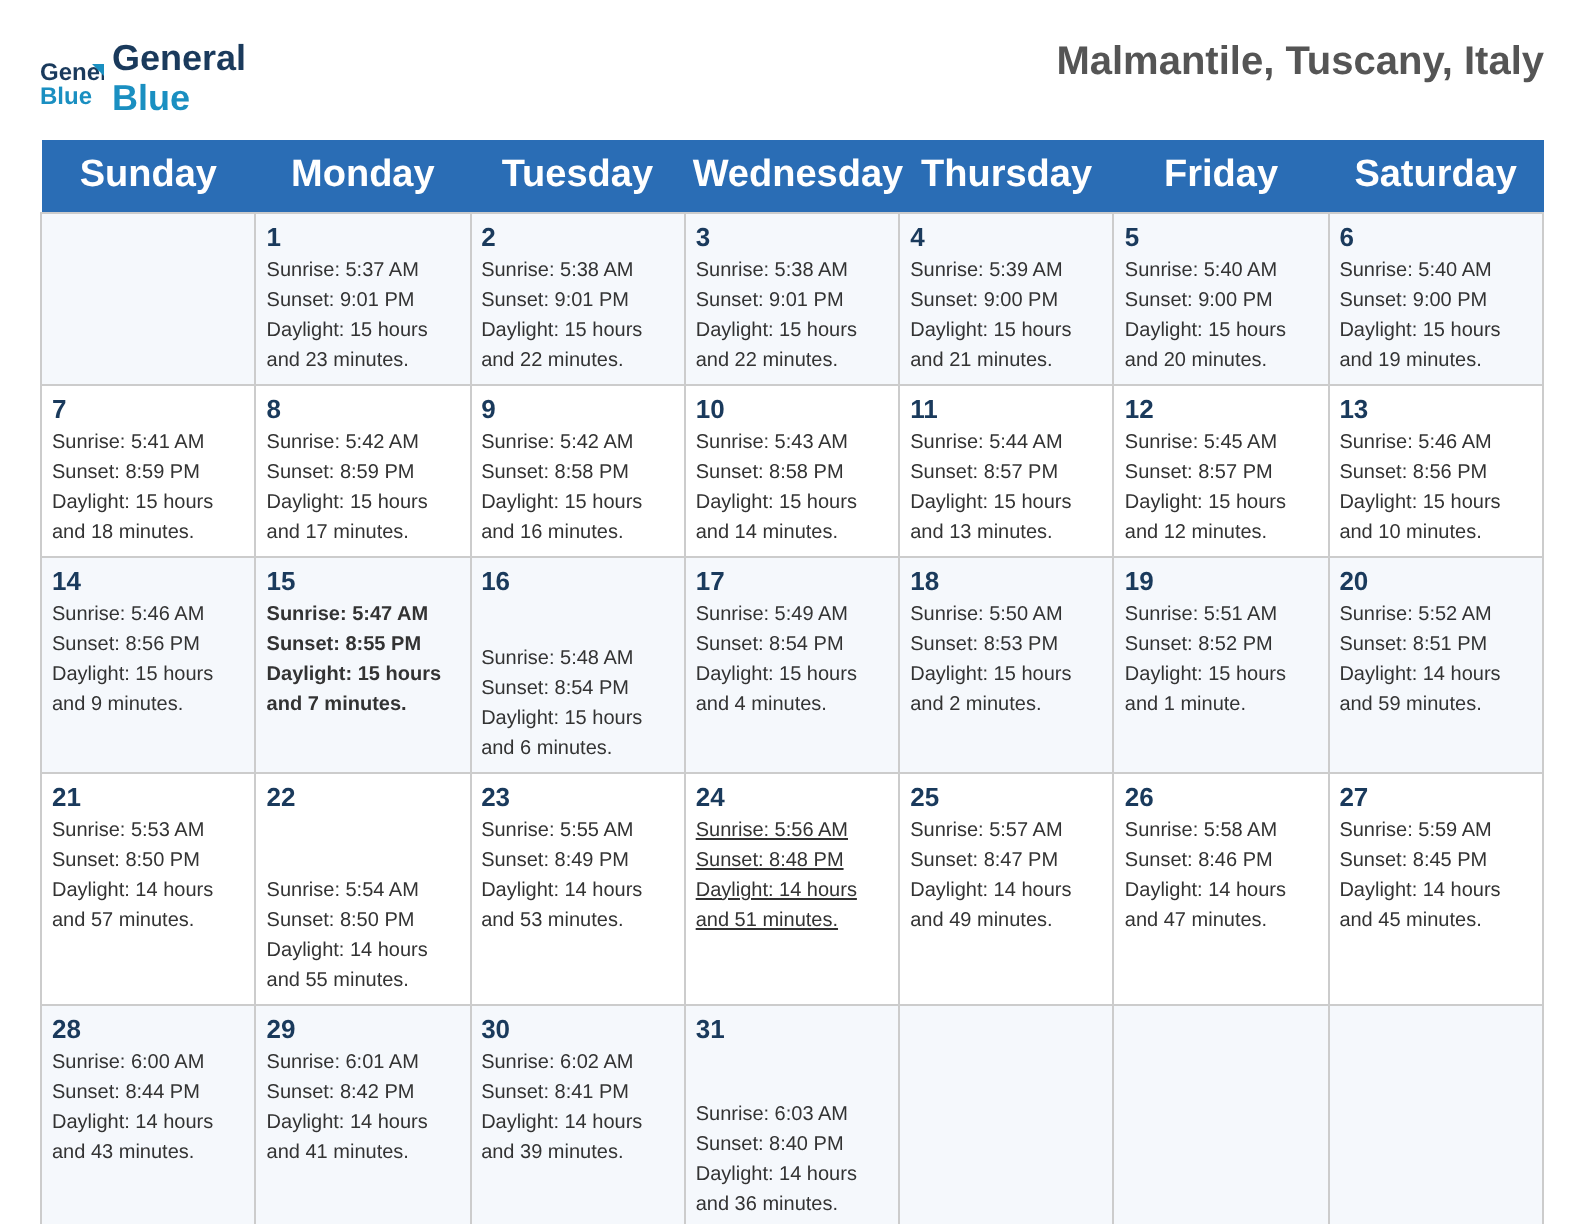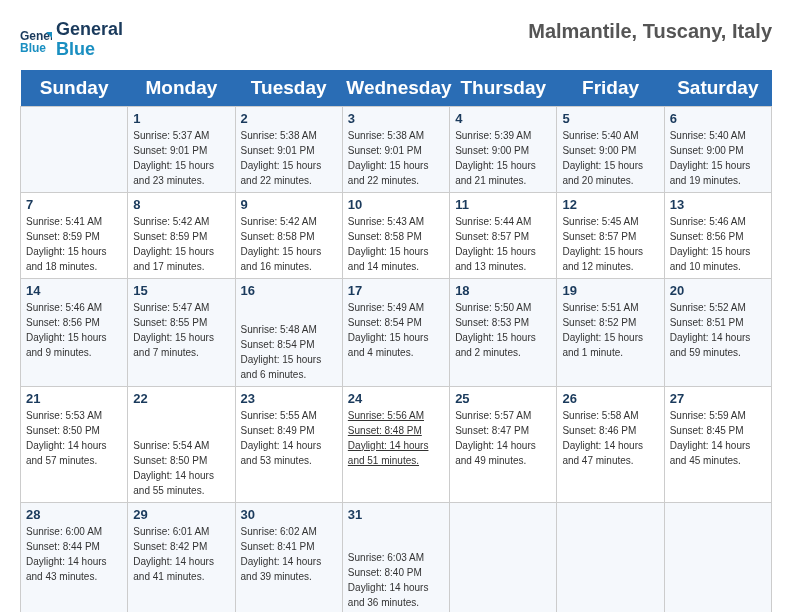--- a/index.html
+++ b/index.html
@@ -219,21 +219,21 @@
       <tr>
         <td>
           <div class="day-number">14</div>
           <div class="day-info" style="white-space: pre-line;">Sunrise: 5:46 AM
 Sunset: 8:56 PM
 Daylight: 15 hours
 and 9 minutes.</div>
         </td>
         <td>
           <div class="day-number">15</div>
-          <div class="day-info" style="white-space: pre-line;">Sunrise: 5:47 AM
+          <div class="day-info" style="white-space: pre-line; font-weight: bold;">Sunrise: 5:47 AM
 Sunset: 8:55 PM
 Daylight: 15 hours
 and 7 minutes.</div>
         </td>
         <td>
           <div class="day-number">16</div>
           <div class="day-info" style="white-space: pre-line; margin-top: 24px;">Sunrise: 5:48 AM
 Sunset: 8:54 PM
 Daylight: 15 hours
 and 6 minutes.</div>

